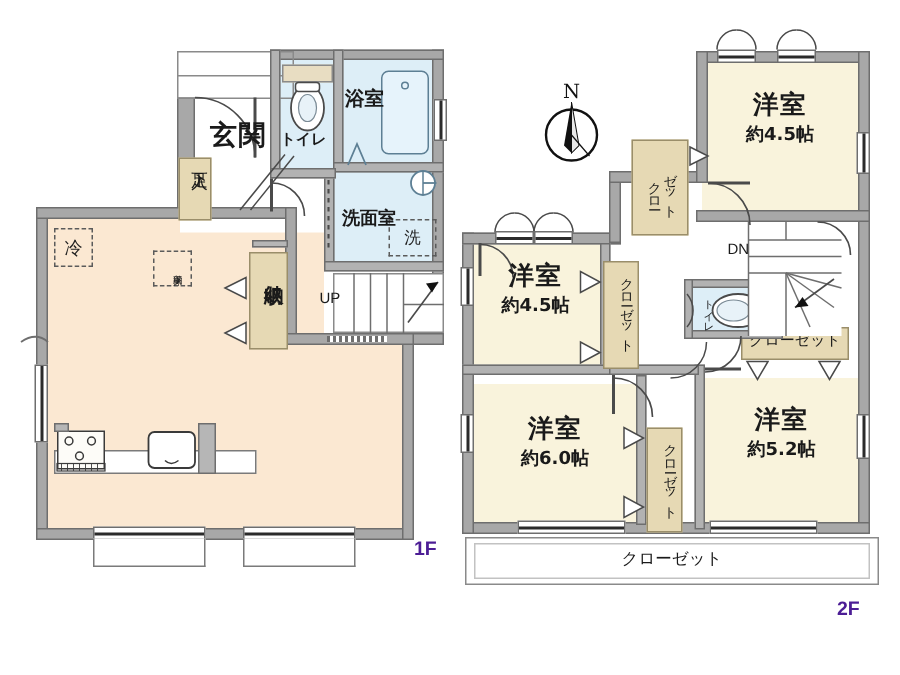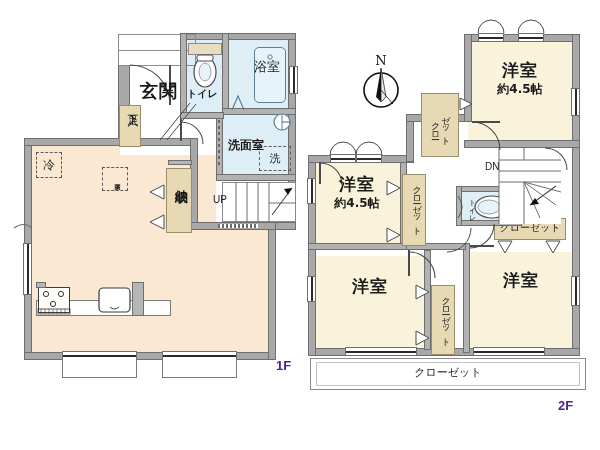--- a/index.html
+++ b/index.html
@@ -180,21 +180,21 @@
     <div class="bay" style="left:62px;top:359px;width:75px;height:19px;border-top:none;"></div>
     <div class="bay" style="left:162px;top:359px;width:75px;height:19px;border-top:none;"></div>
     <div class="win v" style="left:289px;top:66px;width:9px;height:28px;">
         <i></i>
       </div>
 
     <div class="lbl" style="left:110px;top:255px;width:90px;">
     </div>
     <div class="lbl" style="left:140px;top:82px;font-size:18px;font-weight:700;letter-spacing:1px;">玄関</div>
     <div class="lbl" style="left:187px;top:89px;font-size:10px;font-weight:700;">トイレ</div>
-    <div class="lbl" style="left:230px;top:60px;font-size:13px;font-weight:400;padding-left:24px;">浴室</div>
+    <div class="lbl" style="left:230px;top:60px;font-size:13px;font-weight:700;">浴室</div>
     <div class="lbl" style="left:228px;top:139px;font-size:12px;font-weight:700;">洗面室</div>
 
     <div class="floortag" style="left:276px;top:358px;font-weight:600;">1F</div>
   </div>
 
   <div>
 
     <div class="compass" style="left:355px;top:52px;">
       <svg width="52" height="62" viewBox="0 0 52 62">
         <text x="26" y="13" font-size="13" text-anchor="middle" fill="#111" font-family="DejaVu Serif, serif">N</text>
@@ -348,22 +348,24 @@
       <div style="font-size:12px;font-weight:700;margin-top:3px;">約4.5帖</div>
     </div>
 
     <div class="lbl" style="left:312px;top:176px;width:90px;">
       <div style="font-size:17px;font-weight:700;letter-spacing:1px;">洋室</div>
       <div style="font-size:12px;font-weight:700;margin-top:3px;">約4.5帖</div>
     </div>
 
     <div class="lbl" style="left:314px;top:278px;width:112px;">
       <div style="font-size:17px;font-weight:700;letter-spacing:1px;">洋室</div>
+      <div style="font-size:12px;font-weight:700;margin-top:3px;">約6.0帖</div>
     </div>
 
     <div class="lbl" style="left:470px;top:272px;width:102px;">
       <div style="font-size:17px;font-weight:700;letter-spacing:1px;">洋室</div>
+      <div style="font-size:12px;font-weight:700;margin-top:3px;">約5.2帖</div>
     </div>
 
     <div class="floortag" style="left:558px;top:398px;font-weight:600;">2F</div>
   </div>
 
 </div>
 
 </body></html>

